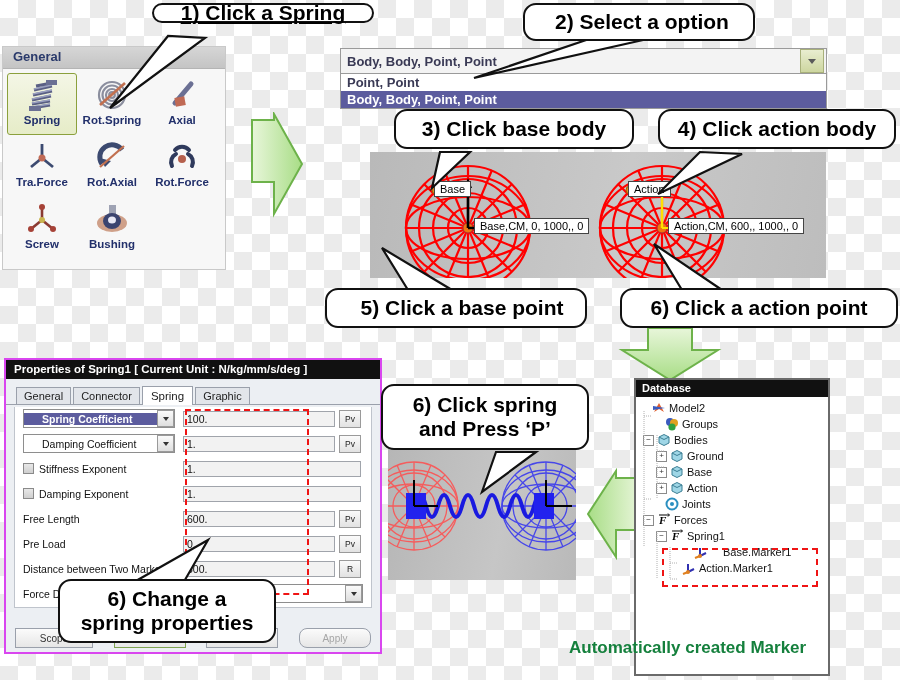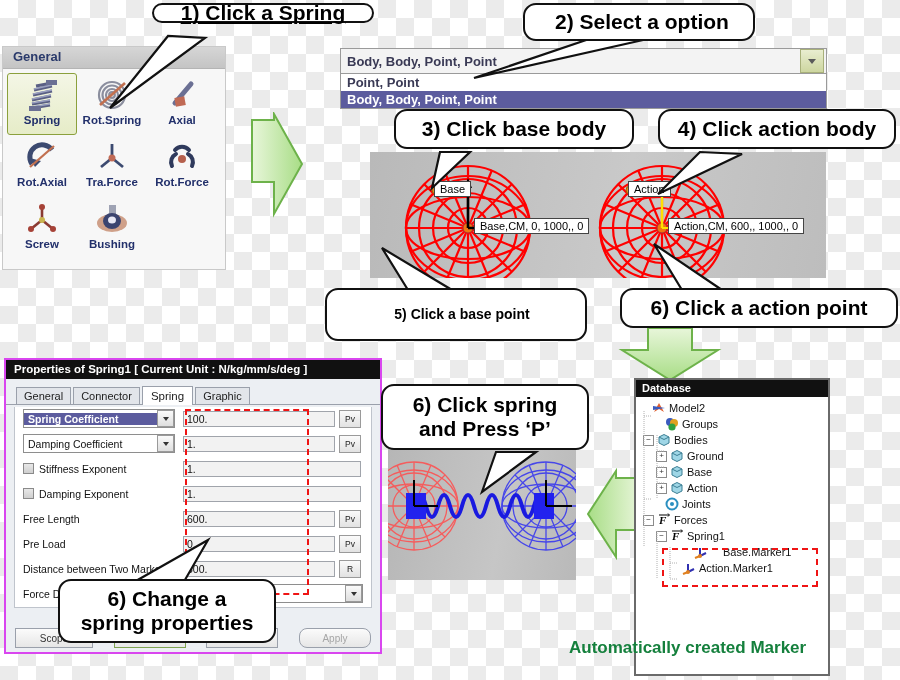--- a/index.html
+++ b/index.html
@@ -58,21 +58,21 @@
   #dlg .tbar{height:19px;background:#111;color:#fff;font-size:11.5px;font-weight:bold;padding:3px 0 0 8px;box-sizing:border-box;}
   #tabs{display:flex;align-items:flex-end;height:20px;padding-left:10px;margin-top:5px;border-bottom:1px solid #9aa0ab;}
   .tab{font-size:11px;color:#222;background:#e2e5ea;border:1px solid #9aa0ab;border-bottom:none;
        padding:2px 7px 2px;margin-right:2px;box-sizing:border-box;}
   .tab.act{background:#fff;font-size:11.5px;padding:3px 8px 3px;position:relative;top:1px;}
   #dlgbody{background:#fff;margin:0 8px;height:200px;border:1px solid #bfc4cc;border-top:none;position:relative;}
   .prow{display:flex;align-items:center;height:23px;padding-left:8px;margin-top:2px;}
   .plbl{width:160px;font-size:10.5px;color:#111;display:flex;align-items:center;}
   .chk{width:9px;height:9px;border:1px solid #8a8a8a;background:linear-gradient(#e8e8e8,#cfcfcf);margin-right:5px;}
   .psel{width:150px;height:17px;border:1px solid #8e8e8e;background:#fff;display:flex;align-items:center;font-size:10.5px;}
-  .psel .sv{flex:1;padding-left:4px;}
+  .psel .sv{flex:1;padding-left:18px;}
   .psel.hl .sv{background:#5c5c9e;color:#fff;font-weight:bold;}
   .psel .sa{width:15px;height:15px;border:1px solid #9a9a9a;background:linear-gradient(#fafafa,#dedede);
             display:flex;align-items:center;justify-content:center;}
   .psel .sa i{width:0;height:0;border-left:3px solid transparent;border-right:3px solid transparent;border-top:4px solid #333;}
   .fld{width:152px;height:16px;border:1px solid #a0a4ab;background:#f2f2f2;font-size:10.5px;padding:0 3px;
        display:flex;align-items:center;color:#111;box-sizing:border-box;}
   .fld.wide{width:178px;}
   .pv{width:20px;height:16px;margin-left:4px;border:1px solid #9a9a9a;background:linear-gradient(#fafafa,#e2e2e2);
       font-size:8.5px;display:flex;align-items:center;justify-content:center;color:#222;}
   #btnrow{position:absolute;left:0;bottom:4px;width:100%;display:flex;align-items:center;
@@ -142,40 +142,40 @@
           <line x1="13" y1="25" x2="29" y2="6" stroke="#6b7094" stroke-width="5" stroke-linecap="round"></line>
           <rect x="13" y="19" width="10" height="9" fill="#c06a55" transform="rotate(-10 18 23)"></rect>
         </svg>
       </div>
       <div class="tlabel">Axial</div>
     </div>
 
     <div class="titem">
       <div class="ticon">
         <svg width="40" height="34" viewBox="0 0 40 34">
-          <path d="M10 24 A12 12 0 0 1 30 10" stroke="#3c4a70" stroke-width="5" fill="none"></path>
-          <path d="M8 18 L13 27 L19 21 Z" fill="#3c4a70"></path>
-          <line x1="8" y1="27" x2="32" y2="6" stroke="#c2704f" stroke-width="2.3"></line>
-        </svg>
-      </div>
-      <div class="tlabel">Rot.Axial</div>
-    </div>
-
-    <div class="titem">
-      <div class="ticon">
-        <svg width="40" height="34" viewBox="0 0 40 34">
           <g stroke="#3c4a70" stroke-width="2.8" fill="none">
             <line x1="20" y1="18" x2="20" y2="4"></line>
               <line x1="20" y1="18" x2="9" y2="27"></line>
               <line x1="20" y1="18" x2="31" y2="27"></line>
           </g>
           <circle cx="20" cy="18" r="3.5" fill="#c06a55"></circle>
         </svg>
       </div>
       <div class="tlabel">Tra.Force</div>
+    </div>
+
+    <div class="titem">
+      <div class="ticon">
+        <svg width="40" height="34" viewBox="0 0 40 34">
+          <path d="M10 24 A12 12 0 0 1 30 10" stroke="#3c4a70" stroke-width="5" fill="none"></path>
+          <path d="M8 18 L13 27 L19 21 Z" fill="#3c4a70"></path>
+          <line x1="8" y1="27" x2="32" y2="6" stroke="#c2704f" stroke-width="2.3"></line>
+        </svg>
+      </div>
+      <div class="tlabel">Rot.Axial</div>
     </div>
 
     <div class="titem">
       <div class="ticon">
         <svg width="40" height="34" viewBox="0 0 40 34">
           <g stroke="#2f3a5c" stroke-width="4" fill="none" stroke-linecap="round">
             <path d="M13 10 A9 9 0 0 1 27 10"></path>
               <path d="M10 26 A9 9 0 0 1 14 14"></path>
               <path d="M30 26 A9 9 0 0 0 26 14"></path>
           </g>
@@ -608,21 +608,21 @@
 </svg>
 
 <div class="callout" style="left:152px;top:3px;width:222px;height:20px;font-size:21px;text-decoration:underline;">1) Click a Spring</div>
 
 <div class="callout" style="left:523px;top:3px;width:232px;height:38px;font-size:21px;padding-left:14px;">2) Select a option</div>
 
 <div class="callout" style="left:394px;top:109px;width:240px;height:40px;font-size:21px;">3) Click base body</div>
 
 <div class="callout" style="left:658px;top:109px;width:238px;height:40px;font-size:21px;">4) Click action body</div>
 
-<div class="callout" style="left:325px;top:288px;width:262px;height:53px;font-size:14px;padding-left:20px;">5) Click a base point</div>
+<div class="callout" style="left:325px;top:288px;width:262px;height:40px;font-size:21px;padding-left:20px;">5) Click a base point</div>
 
 <div class="callout" style="left:620px;top:288px;width:278px;height:40px;font-size:21px;">6) Click a action point</div>
 
 <div class="callout" style="left:381px;top:384px;width:208px;height:66px;font-size:21px;white-space:pre-line;">6) Click spring
 and Press ‘P’</div>
 
 <div class="callout" style="left:58px;top:579px;width:218px;height:64px;font-size:21px;white-space:pre-line;">6) Change a
 spring properties</div>
 
 <div class="cap" style="left:569px;top:638px;font-size:17px;">Automatically  created Marker</div>

